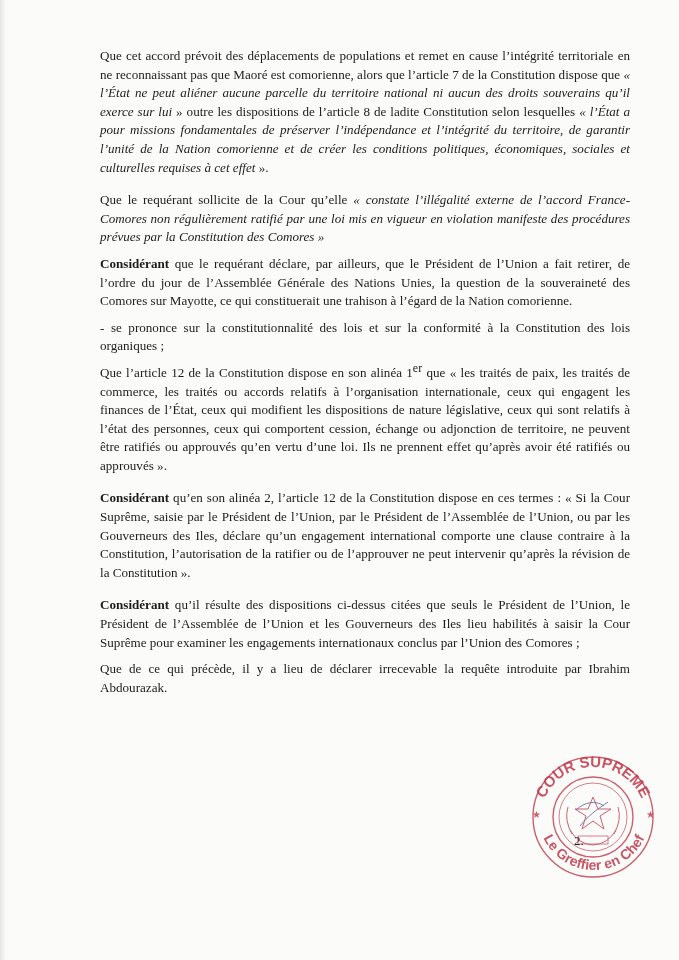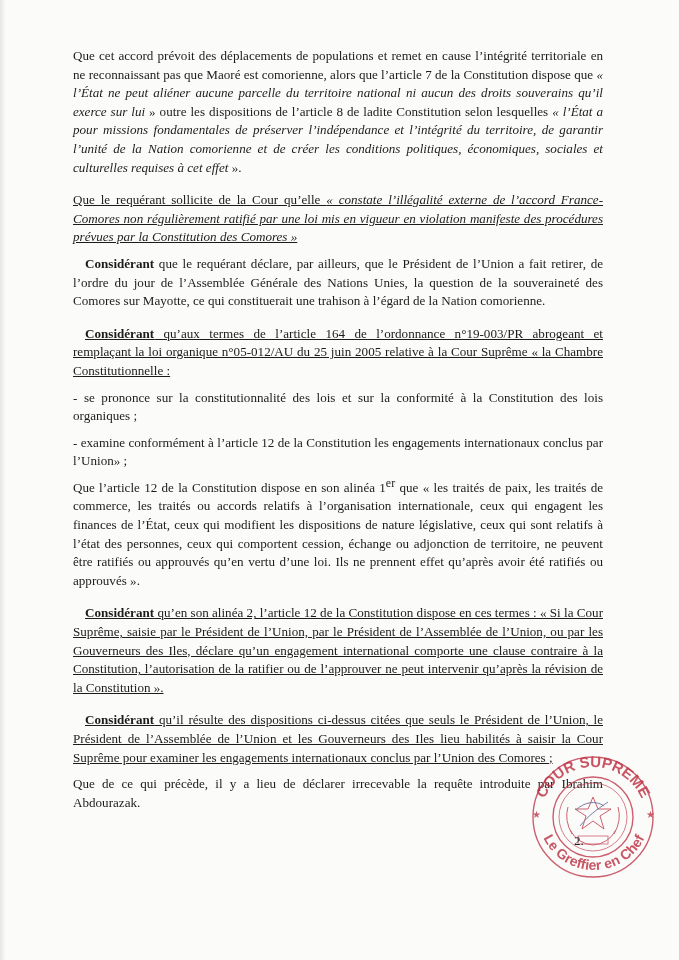--- a/index.html
+++ b/index.html
@@ -4,41 +4,39 @@
 <style>
   html, body { margin: 0; padding: 0; }
   body {
     width: 679px; height: 960px; overflow: hidden;
     background: #fbfbfa;
     position: relative;
     font-family: "Liberation Serif", serif;
     color: #1c1c1c;
   }
   .edge { position: absolute; left: 0; top: 0; width: 6px; height: 960px; background: linear-gradient(to right, #e6e6e4, #fbfbfa); }
-  .page { position: absolute; left: 73px; top: 47px; width: 530px; font-size: 13.1px; line-height: 18.6px; }
+  .page { position: absolute; left: 100px; top: 47px; width: 530px; font-size: 13.1px; line-height: 18.6px; }
   p { margin: 0 0 8px 0; text-align: justify; }
-  p.gap { margin-top: 14px; text-decoration: underline; }
-  b { font-weight: bold; margin-left: 12px; }
+  p.gap { margin-top: 14px; }
+  b { font-weight: bold; }
   i { font-style: italic; }
   sup { font-size: 12px; vertical-align: 5px; line-height: 0; }
   .stamp { position: absolute; left: 518px; top: 752px; width: 150px; height: 130px; }
   .pagenum { position: absolute; left: 574px; top: 833px; font-size: 13px; color: #222; }
 </style>
 </head>
 <body>
 
 <div class="edge"></div>
 
 <div class="page" id="page">
     <p><span>Que cet accord prévoit des déplacements de populations et remet en cause l’intégrité territoriale en ne reconnaissant pas que Maoré est comorienne, alors que l’article 7 de la Constitution dispose que </span><i>« l’État ne peut aliéner aucune parcelle du  territoire national ni aucun des droits souverains qu’il exerce sur lui</i><span> » outre les dispositions de l’article 8 de ladite Constitution selon lesquelles </span><i>« l’État a pour missions fondamentales de préserver l’indépendance et l’intégrité  du territoire, de garantir l’unité de la Nation comorienne et de créer les conditions politiques, économiques, sociales et culturelles requises à cet effet</i><span> ».</span></p>
     <p class="gap"><span>Que le requérant sollicite de la Cour qu’elle </span><i>« constate l’illégalité externe de l’accord France-Comores  non régulièrement ratifié par une loi mis en vigueur en violation manifeste des procédures prévues par la Constitution des Comores »</i></p>
     <p><b>Considérant</b><span> que le requérant déclare, par ailleurs,  que le Président de l’Union a fait retirer, de l’ordre du jour de l’Assemblée Générale des Nations Unies,  la  question de la souveraineté des Comores sur Mayotte, ce qui constituerait une trahison à l’égard de la Nation comorienne.</span></p>
-    <p class="gap"><b>Considérant</b><span> qu’aux termes de l’article 164 de l’ordonnance n°19-003/PR abrogeant et remplaçant la loi organique n°05-012/AU du 25 juin 2005 relative à la Cour Suprême « la Chambre Constitutionnelle :</span></p>
     <p><span>- se prononce sur la constitutionnalité des lois et sur la conformité à la Constitution des lois organiques ;</span></p>
-    <p><span>- examine conformément à l’article 12 de la Constitution les engagements internationaux conclus par l’Union» ;</span></p>
     <p><span>Que l’article 12 de la Constitution  dispose en son alinéa 1</span><sup>er</sup><span>  que « les traités de paix, les traités de commerce, les traités ou accords relatifs à l’organisation internationale, ceux qui engagent les finances de l’État, ceux qui modifient les dispositions de nature législative, ceux qui sont relatifs à l’état des personnes, ceux qui comportent cession, échange ou adjonction de territoire, ne peuvent être ratifiés ou approuvés qu’en vertu d’une loi. Ils ne prennent effet qu’après avoir été ratifiés ou approuvés ».</span></p>
     <p class="gap"><b>Considérant</b><span> qu’en son alinéa 2, l’article 12 de la Constitution dispose en ces termes : « Si la Cour Suprême, saisie par le Président de l’Union, par le Président de l’Assemblée de l’Union, ou par les Gouverneurs des Iles, déclare qu’un engagement international comporte une clause contraire à la Constitution, l’autorisation de la ratifier ou de l’approuver ne peut intervenir qu’après la révision de la Constitution ».</span></p>
     <p class="gap"><b>Considérant</b><span> qu’il résulte des dispositions ci-dessus citées que seuls le Président de l’Union, le Président de l’Assemblée de l’Union et les Gouverneurs des Iles  lieu habilités à saisir la Cour Suprême pour examiner les engagements internationaux conclus par l’Union des Comores ;</span></p>
     <p><span>Que de ce qui précède, il y a lieu de déclarer irrecevable la requête introduite par Ibrahim Abdourazak.</span></p>
   </div>
 
 <svg class="stamp" viewBox="0 0 150 130">
   <defs>
     <path id="arcTop" d="M22,68 A53,53 0 0 1 128,68"></path>
     <path id="arcBot" d="M20,62 A56,56 0 0 0 132,62"></path>

